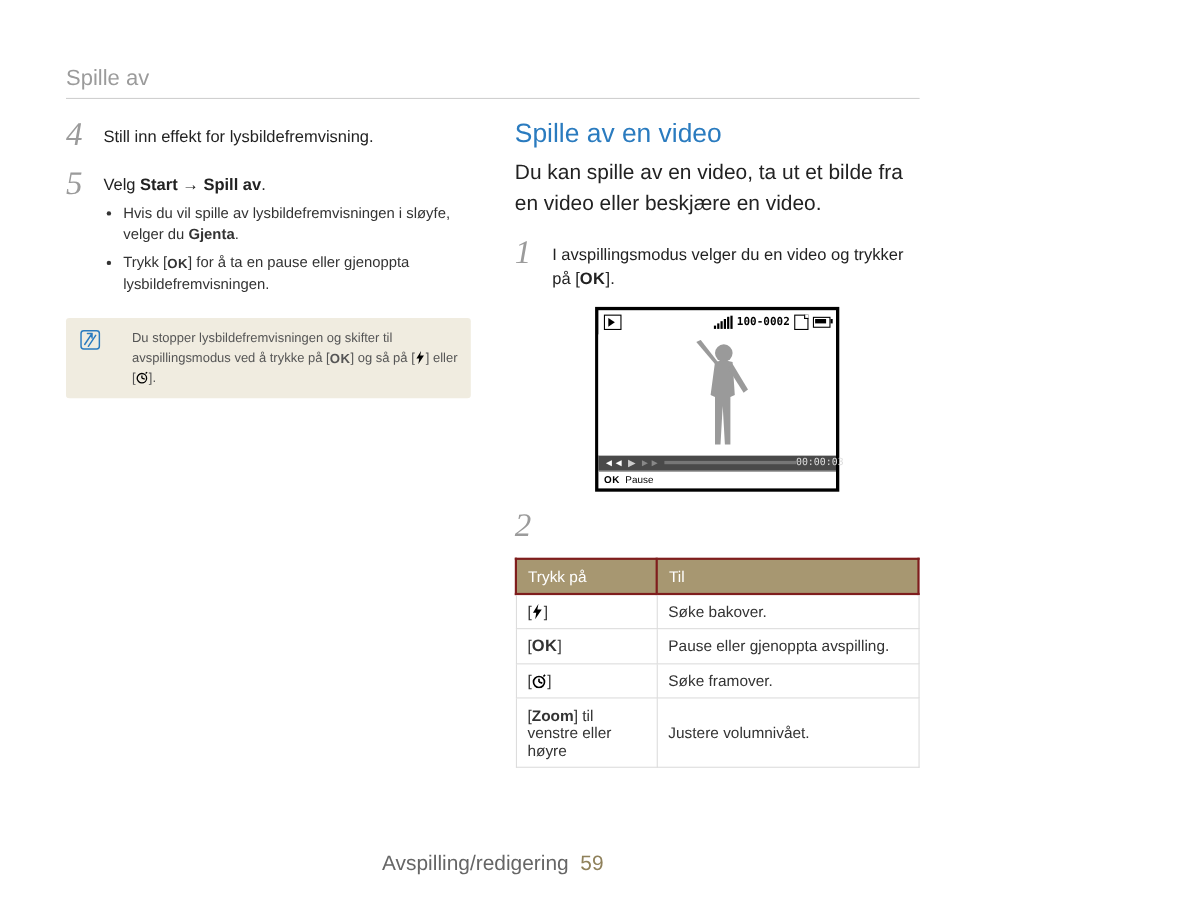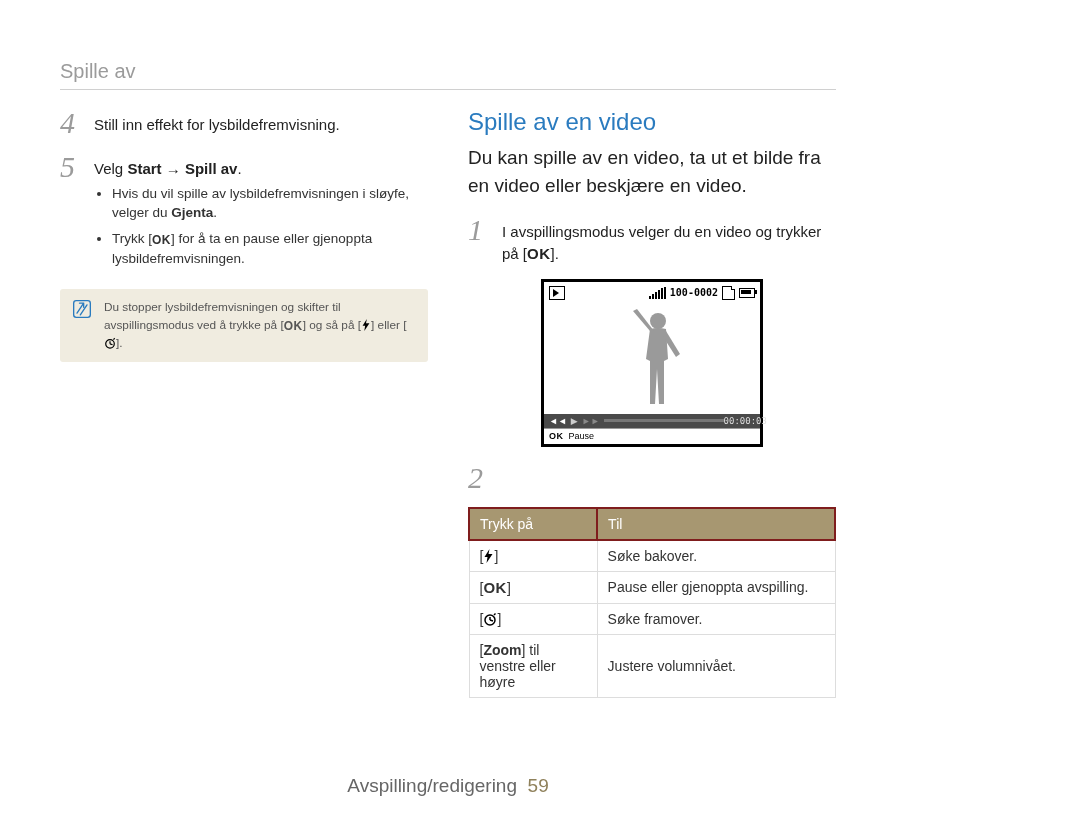--- a/index.html
+++ b/index.html
@@ -80,21 +80,21 @@
   .ok-badge-lg {
     font-size: 15px;
     font-weight: 900;
     letter-spacing: 0.5px;
   }
   .note-box {
     display: flex;
     background: #f0ece0;
     border-radius: 3px;
     padding: 10px 12px;
-    gap: 12px;
+    gap: 28px;
     margin-top: 14px;
     align-items: flex-start;
   }
   .note-icon {
     width: 20px;
     height: 20px;
     flex: 0 0 20px;
   }
   .note-text {
     font-size: 11.8px;

